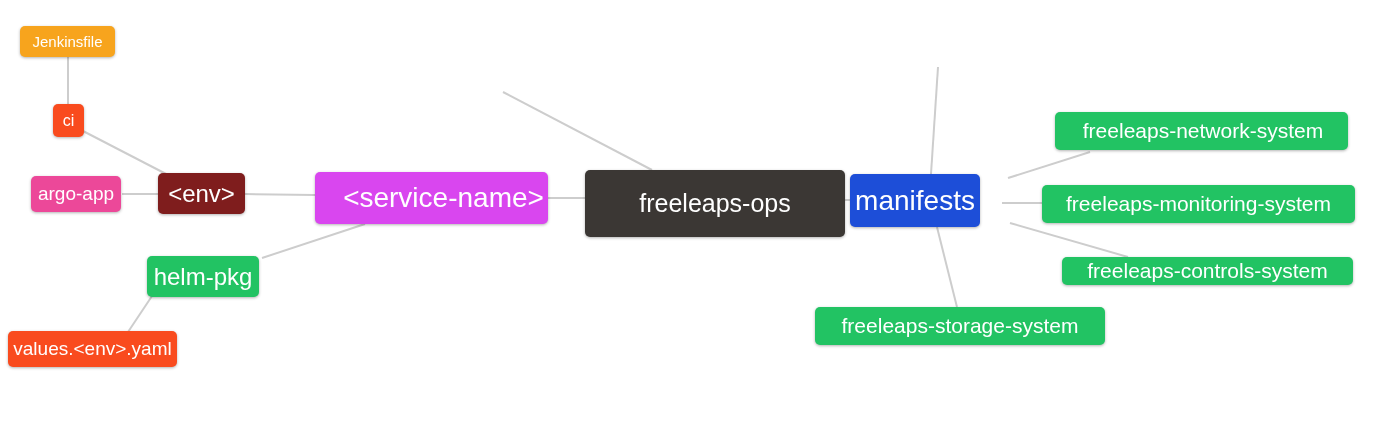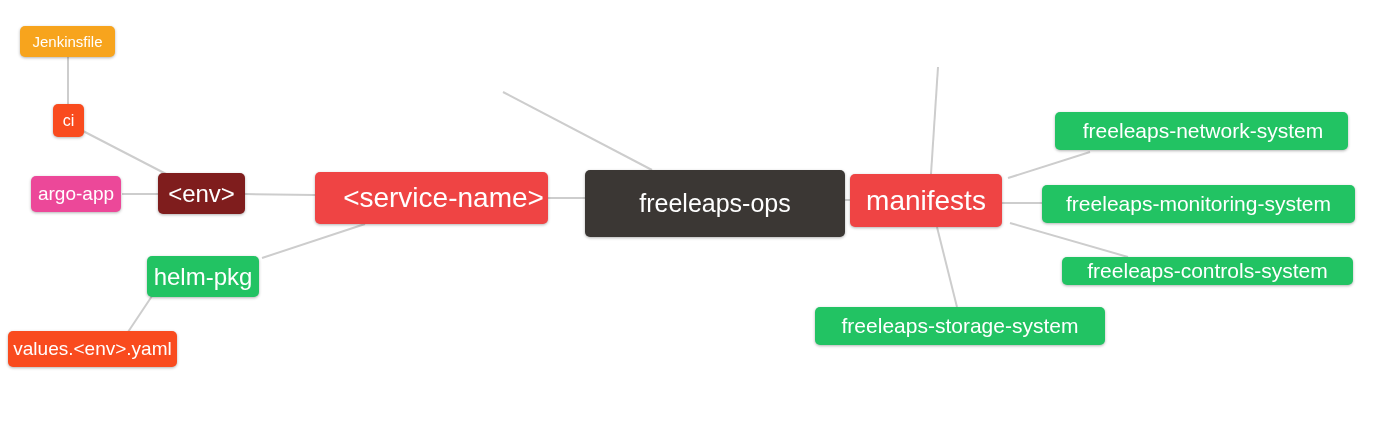--- a/index.html
+++ b/index.html
@@ -53,21 +53,21 @@
     <line x1="1010" y1="223" x2="1128" y2="257" stroke="#cdcdcd"></line>
     <line x1="937" y1="227" x2="957" y2="307" stroke="#cdcdcd"></line>
   </svg>
 
   <div class="node sz15" style="left: 20px; top: 26px; width: 95px; height: 31px; background-color: rgb(247, 164, 29);">Jenkinsfile</div>
   <div class="node sz16" style="left: 53px; top: 104px; width: 31px; height: 33px; background-color: rgb(249, 75, 30);">ci</div>
   <div class="node sz19" style="left: 31px; top: 176px; width: 90px; height: 36px; background-color: #ec4899;">argo-app</div>
   <div class="node sz24" style="left: 158px; top: 173px; width: 87px; height: 41px; background-color: #7f1d1d;">&lt;env&gt;</div>
   <div class="node sz24" style="left: 147px; top: 256px; width: 112px; height: 41px; background-color: rgb(34, 195, 99);">helm-pkg</div>
   <div class="node sz19" style="left: 8px; top: 331px; width: 169px; height: 36px; background-color: rgb(249, 75, 30);">values.&lt;env&gt;.yaml</div>
-  <div class="node sz28" style="left: 315px; top: 172px; width: 233px; height: 52px; background-color: #ef4444; padding-left: 30px;">&lt;service-name&gt;</div>
+  <div class="node sz28" style="left: 315px; top: 172px; width: 233px; height: 52px; background-color: #d946ef; padding-left: 30px;">&lt;service-name&gt;</div>
   <div class="node sz33" style="left: 585px; top: 170px; width: 260px; height: 67px; background-color: rgb(59, 55, 52);">freeleaps-ops</div>
-  <div class="node sz28" style="left: 850px; top: 174px; width: 152px; height: 53px; background-color: #ef4444;">manifests</div>
+  <div class="node sz28" style="left: 850px; top: 174px; width: 130px; height: 53px; background-color: #1d4ed8;">manifests</div>
   <div class="node sz21" style="left: 1055px; top: 112px; width: 293px; height: 38px; background-color: rgb(34, 195, 99); padding-left: 9px;">freeleaps-network-system</div>
   <div class="node sz21" style="left: 1042px; top: 185px; width: 313px; height: 38px; background-color: rgb(34, 195, 99);">freeleaps-monitoring-system</div>
   <div class="node sz21" style="left: 1062px; top: 257px; width: 291px; height: 28px; background-color: rgb(34, 195, 99);">freeleaps-controls-system</div>
   <div class="node sz21" style="left: 815px; top: 307px; width: 290px; height: 38px; background-color: rgb(34, 195, 99);">freeleaps-storage-system</div>
 
 </div>
 
 </body></html>

